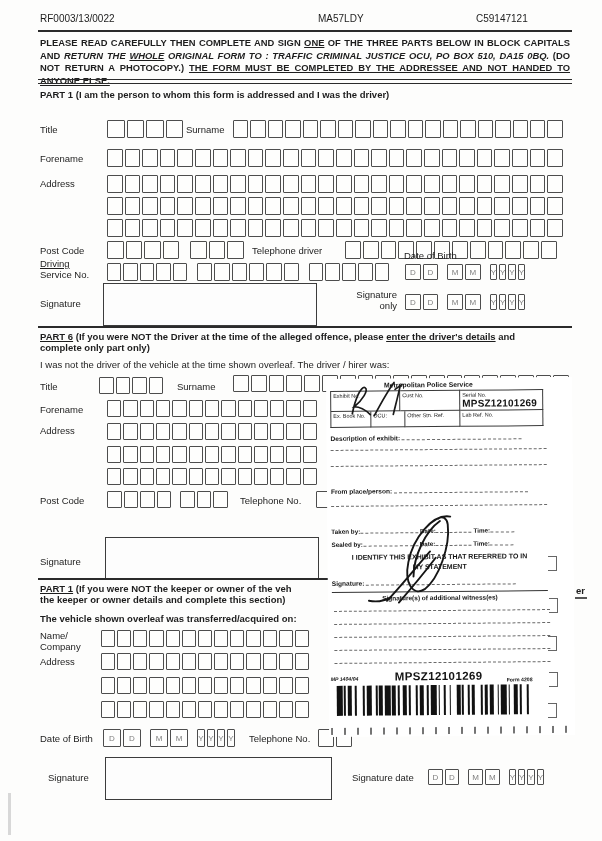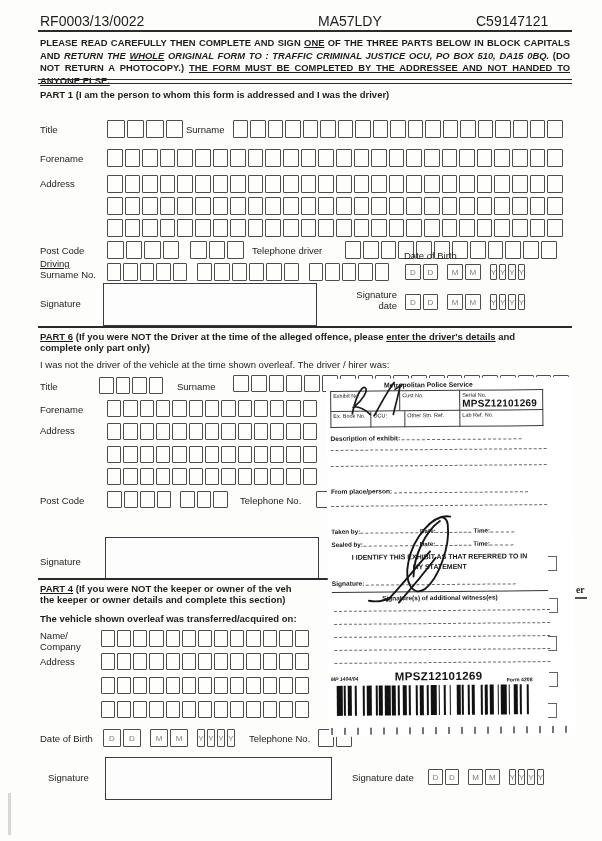--- a/index.html
+++ b/index.html
@@ -1,19 +1,19 @@
 <!DOCTYPE html>
 <html><head>
 <meta charset="utf-8">
 <style>
   html,body{margin:0;padding:0;background:#e8e8e8;}
   .page{position:relative;width:602px;height:841px;background:#fdfdfc;margin:0 auto;
         font-family:"Liberation Sans","DejaVu Sans",sans-serif;color:#1d1d1d;overflow:hidden;}
   .abs{position:absolute;}
-  .t9{font-size:9.5px;} .t10{font-size:14px;} .b{font-weight:bold;} .i{font-style:italic;} .u{text-decoration:underline;}
+  .t9{font-size:9.5px;} .t10{font-size:10px;} .b{font-weight:bold;} .i{font-style:italic;} .u{text-decoration:underline;}
   .hline{position:absolute;background:#2b2b2b;}
   .dline{position:absolute;height:3px;border-top:1.4px solid #2b2b2b;border-bottom:1px solid #2b2b2b;}
   
   .brow{position:absolute;display:flex;gap:2px;height:18px;}
   .cbox{flex:1;border:1.6px solid #4d4d4d;border-radius:1px;background:rgba(255,255,255,.4);}
   .dgrp{display:flex;gap:2px;flex:1;}
   .dgrp + .dgrp{margin-left:7px;}
   .lbox{display:flex;align-items:center;justify-content:center;font-size:8px;color:#7e7e7e;}
   .sigbox{position:absolute;border:1.7px solid #3c3c3c;background:rgba(255,255,255,.3);}
   
@@ -213,21 +213,21 @@
       <div class="cbox"></div>
       <div class="cbox"></div>
       <div class="cbox"></div>
       <div class="cbox"></div>
       <div class="cbox"></div>
       <div class="cbox"></div>
       <div class="cbox"></div>
     </div>
 
   <div class="abs t9" style="left:40px;top:258px;text-decoration:underline;">Driving</div>
-  <div class="abs t9" style="left:40px;top:269px;">Surname No.</div>
+  <div class="abs t9" style="left:40px;top:269px;">Service No.</div>
   <div class="brow" style="left:107px;top:263px;width:80px;">
       <div class="cbox"></div>
       <div class="cbox"></div>
       <div class="cbox"></div>
       <div class="cbox"></div>
       <div class="cbox"></div>
     </div>
   <div class="brow" style="left:197px;top:263px;width:102px;">
       <div class="cbox"></div>
       <div class="cbox"></div>
@@ -257,21 +257,21 @@
         <div class="cbox lbox">Y</div>
         <div class="cbox lbox">Y</div>
         <div class="cbox lbox">Y</div>
         <div class="cbox lbox">Y</div>
       </div>
     </div>
 
   <div class="abs t9" style="left:40px;top:298px;">Signature</div>
   <div class="sigbox" style="left:103px;top:283px;width:212px;height:41px;"></div>
   <div class="abs t9" style="left:335px;top:289px;width:62px;text-align:right;">Signature</div>
-  <div class="abs t9" style="left:335px;top:300px;width:62px;text-align:right;">date</div>
+  <div class="abs t9" style="left:335px;top:300px;width:62px;text-align:right;">only</div>
   <div class="brow" style="left:405px;top:294px;width:120px;height:16px;">
       <div class="dgrp">
         <div class="cbox lbox">D</div>
         <div class="cbox lbox">D</div>
       </div>
       <div class="dgrp">
         <div class="cbox lbox">M</div>
         <div class="cbox lbox">M</div>
       </div>
       <div class="dgrp">
@@ -399,24 +399,24 @@
   <div class="brow" style="left:316px;top:491px;width:34px;height:17px;">
       <div class="cbox"></div>
       <div class="cbox"></div>
     </div>
 
   <div class="abs t9" style="left:40px;top:556px;">Signature</div>
   <div class="sigbox" style="left:105px;top:537px;width:212px;height:40px;"></div>
 
   <div class="hline" style="left:38px;top:578px;width:534px;height:2.4px;"></div>
   <div class="abs t9 b" style="left:40px;top:583px;width:560px;">
-    <span class="u">PART 4</span><span> (If you were NOT the keeper or owner of the veh</span><br>
+    <span class="u">PART 1</span><span> (If you were NOT the keeper or owner of the veh</span><br>
     <span>the keeper or owner details and complete this section)</span>
   </div>
-  <div class="abs t9 b" style="left:576px;top:585px;z-index:6;font-family:Liberation Serif, serif;">er</div>
+  <div class="abs t9 b" style="left:576px;top:585px;z-index:6;">er</div>
   <div class="abs t9" style="left:40px;top:613px;font-weight:bold;">The vehicle shown overleaf was transferred/acquired on:</div>
 
   <div class="abs t9" style="left:40px;top:630px;">Name/</div>
   <div class="abs t9" style="left:40px;top:641px;">Company</div>
   <div class="brow" style="left:101px;top:630px;width:208px;height:17px;">
       <div class="cbox"></div>
       <div class="cbox"></div>
       <div class="cbox"></div>
       <div class="cbox"></div>
       <div class="cbox"></div>

